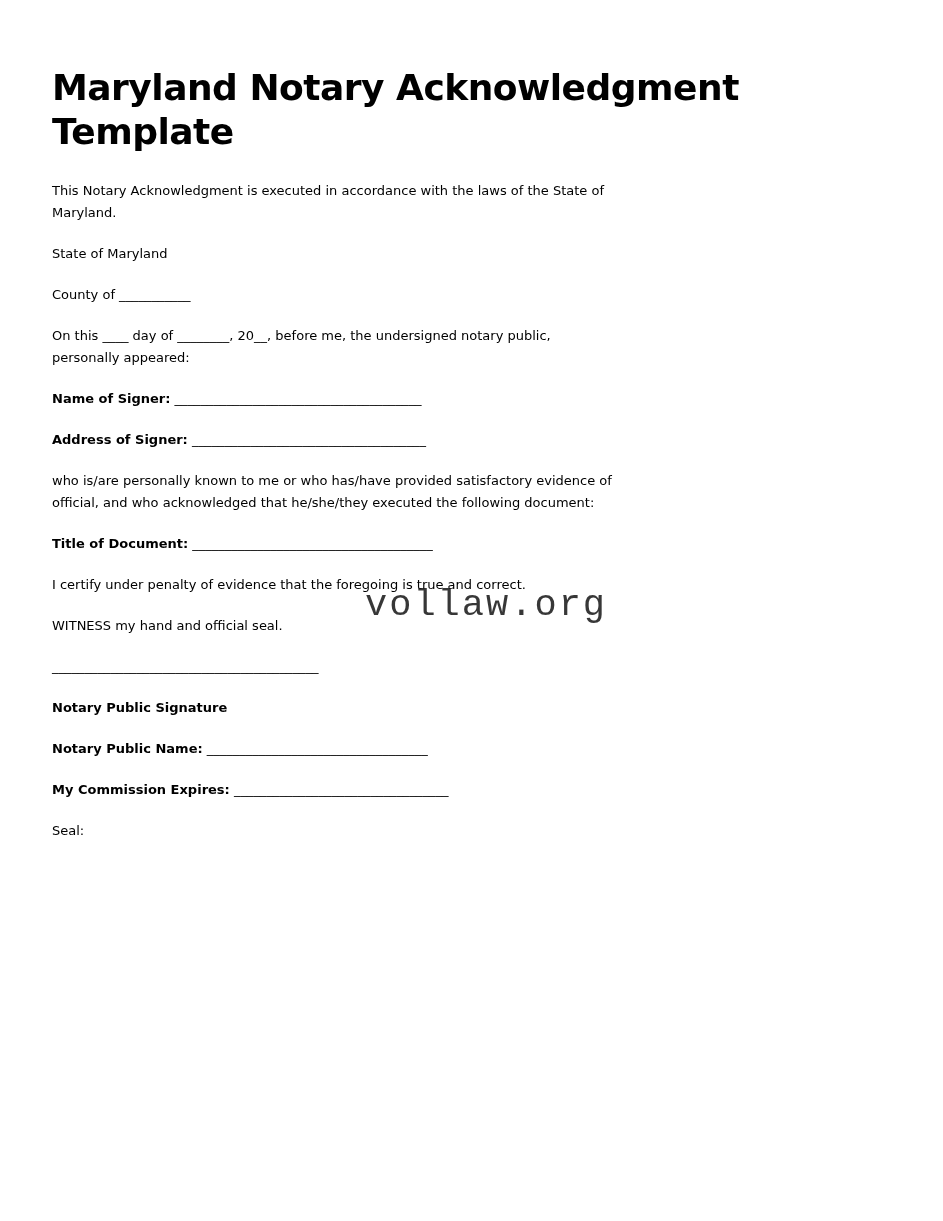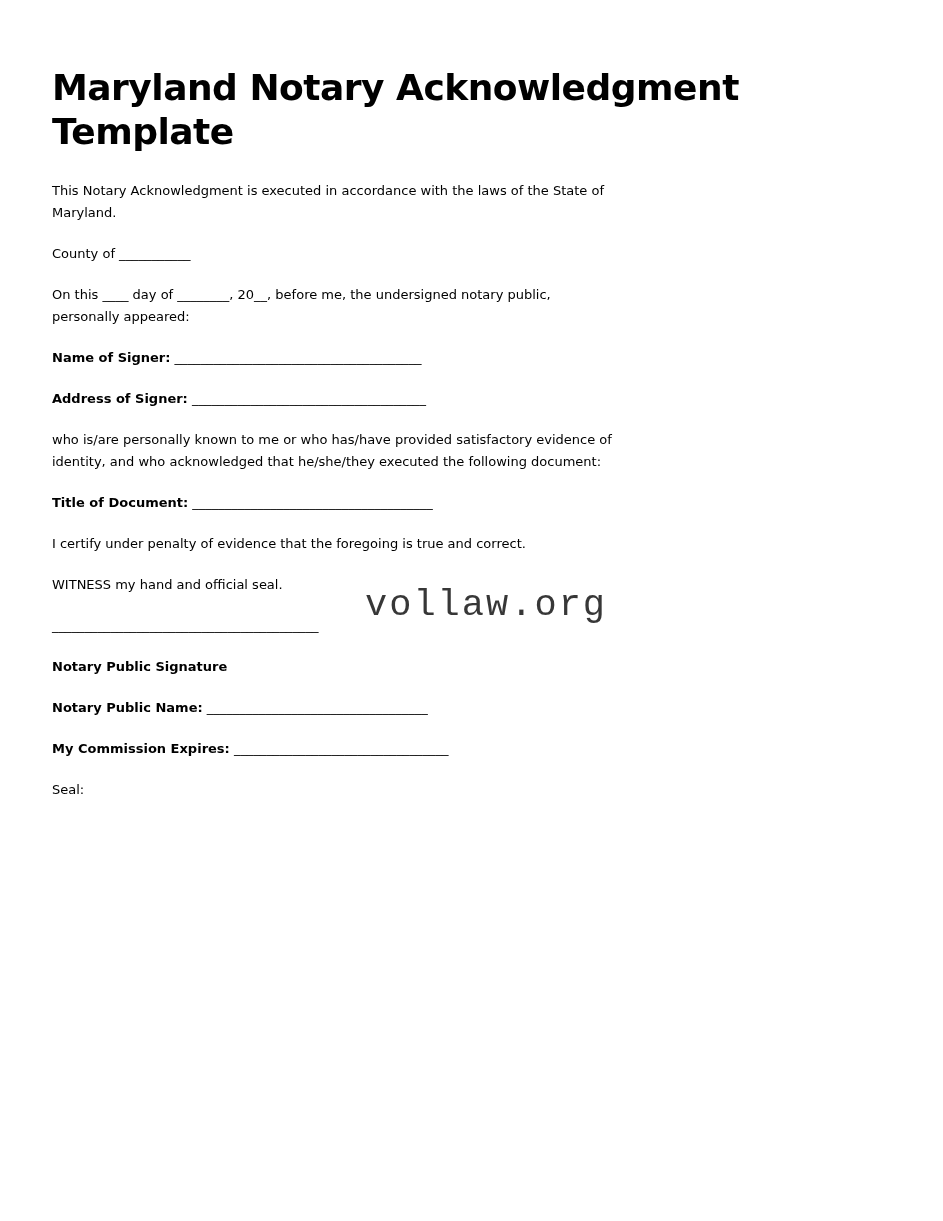--- a/index.html
+++ b/index.html
@@ -59,30 +59,31 @@
 </style>
 </head>
 <body>
 
 <div class="page">
 
   <h1 class="doc-title">Maryland Notary Acknowledgment Template</h1>
 
   <p class="para wrap2"><span>This Notary Acknowledgment is executed in accordance with the laws of the State of</span><br><span>Maryland.</span></p>
 
+  <p class="para">State of Maryland</p>
 
   <p class="para">County of ___________</p>
 
   <p class="para wrap2"><span>On this ____ day of ________, 20__, before me, the undersigned notary public,</span><br><span>personally appeared:</span></p>
 
   <p class="para"><span class="b">Name of Signer:</span> <span class="blank">______________________________________</span></p>
 
   <p class="para"><span class="b">Address of Signer:</span> <span class="blank">____________________________________</span></p>
 
-  <p class="para wrap2"><span>who is/are personally known to me or who has/have provided satisfactory evidence of</span><br><span>identity, and who acknowledged that he/she/they executed the following document:</span></p>
+  <p class="para wrap2"><span>who is/are personally known to me or who has/have provided satisfactory evidence of</span><br><span>official, and who acknowledged that he/she/they executed the following document:</span></p>
 
   <p class="para"><span class="b">Title of Document:</span> <span class="blank">_____________________________________</span></p>
 
 
   <p class="para">I certify under penalty of evidence that the foregoing is true and correct.</p>
 
   <p class="para">WITNESS my hand and official seal.</p>
 
   <p class="para">_________________________________________</p>
 

